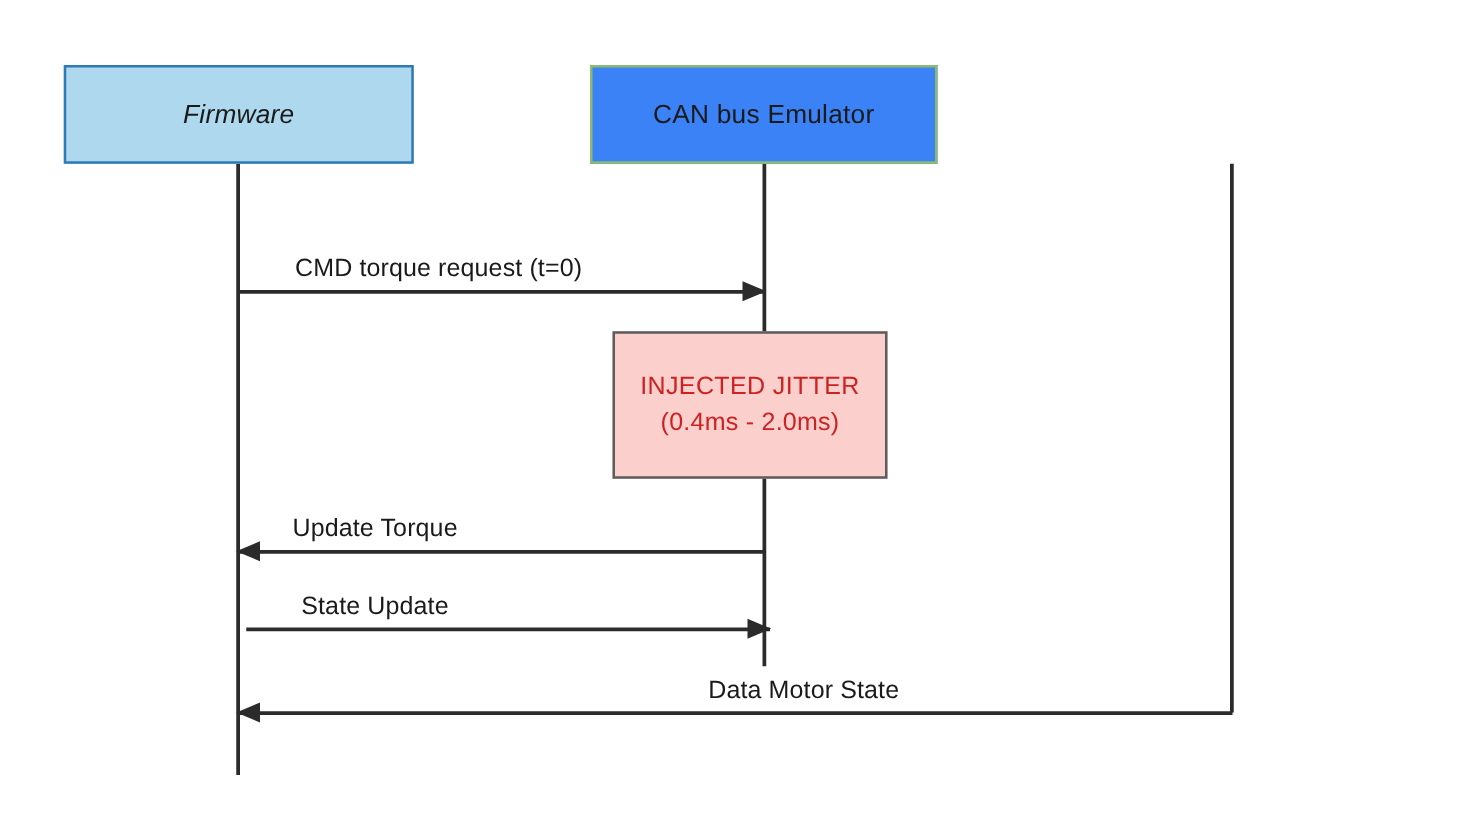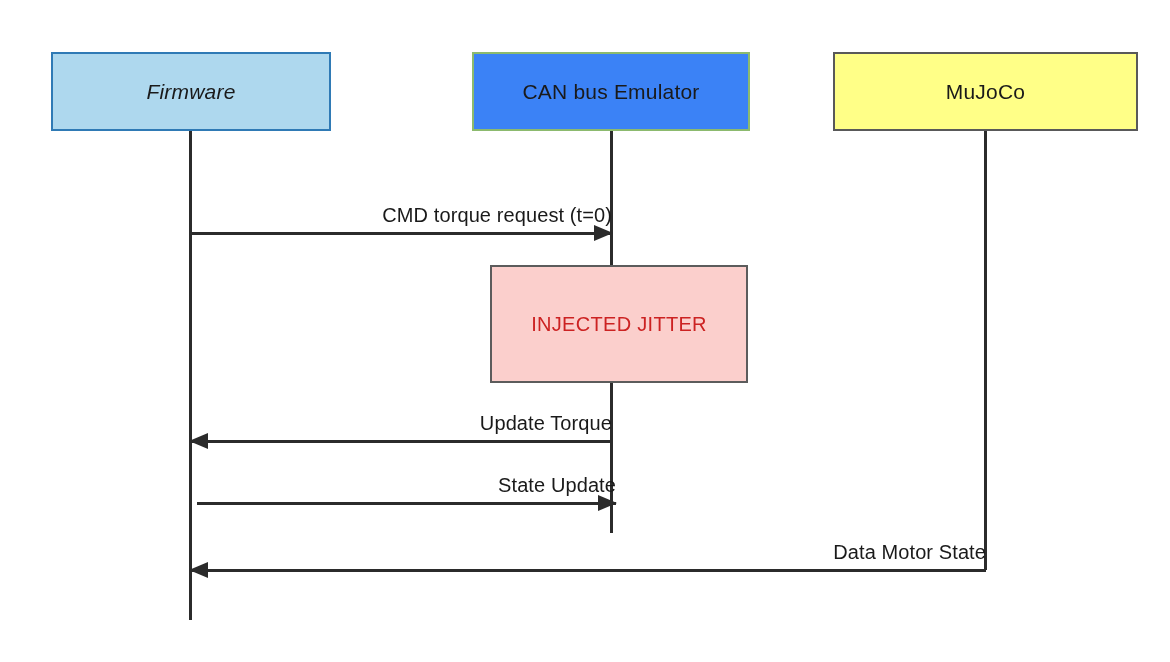--- a/index.html
+++ b/index.html
@@ -74,41 +74,42 @@
     border-left: 19px solid #2b2b2b;
   }
   .arrowhead.left {
     left: -1px;
     border-right: 19px solid #2b2b2b;
   }
   .msg-label {
     position: absolute;
     bottom: 8px;
     width: 100%;
-    text-align: right;
+    text-align: left;
     font-size: 20px;
     color: #1a1a1a;
     white-space: nowrap;
     letter-spacing: 0.1px;
+    padding-left: 44px;
   }
   .msg-label.left-aligned {
-    text-align: right;
+    text-align: center;
     padding-left: 110px;
     box-sizing: border-box;
   }
   #msg-cmd        { left: 192px; top: 232px; width: 420px; }
   #msg-apply      { left: 190px; top: 440px; width: 422px; }
   #msg-state      { left: 197px; top: 502px; width: 419px; }
   #msg-datamotor  { left: 190px; top: 569px; width: 796px; }
   
   #jitter-note {
     position: absolute;
     box-sizing: border-box;
     left: 490px; top: 265px;
-    width: 258px; height: 118px;
+    width: 220px; height: 118px;
     background: #fbcfcc;
     border: 2px solid #5c5c5c;
     display: flex;
     flex-direction: column;
     align-items: center;
     justify-content: center;
     color: #cc2222;
     font-size: 20px;
     line-height: 1.45;
   }
@@ -123,31 +124,29 @@
   <div class="lifeline" id="ll-firmware"></div>
   <div class="lifeline" id="ll-canbus"></div>
   <div class="lifeline" id="ll-mujoco"></div>
 
   <div class="participant" id="p-firmware">
     <span>Firmware</span>
   </div>
   <div class="participant" id="p-canbus">
     <span>CAN bus Emulator</span>
   </div>
-  <div class="participant" id="p-mujoco">
-    <span>MuJoCo</span>
-  </div>
 
   <div class="message" id="msg-cmd">
     <div class="msg-label">CMD torque request (t=0)</div>
     <div class="arrowhead right"></div>
   </div>
 
   <div id="jitter-note">
     <div class="line1">INJECTED JITTER</div>
+    <div class="line2">(0.4ms - 2.0ms)</div>
   </div>
 
   <div class="message" id="msg-apply">
     <div class="msg-label">Update Torque</div>
     <div class="arrowhead left"></div>
   </div>
 
   <div class="message" id="msg-state">
     <div class="msg-label">State Update</div>
     <div class="arrowhead right"></div>

